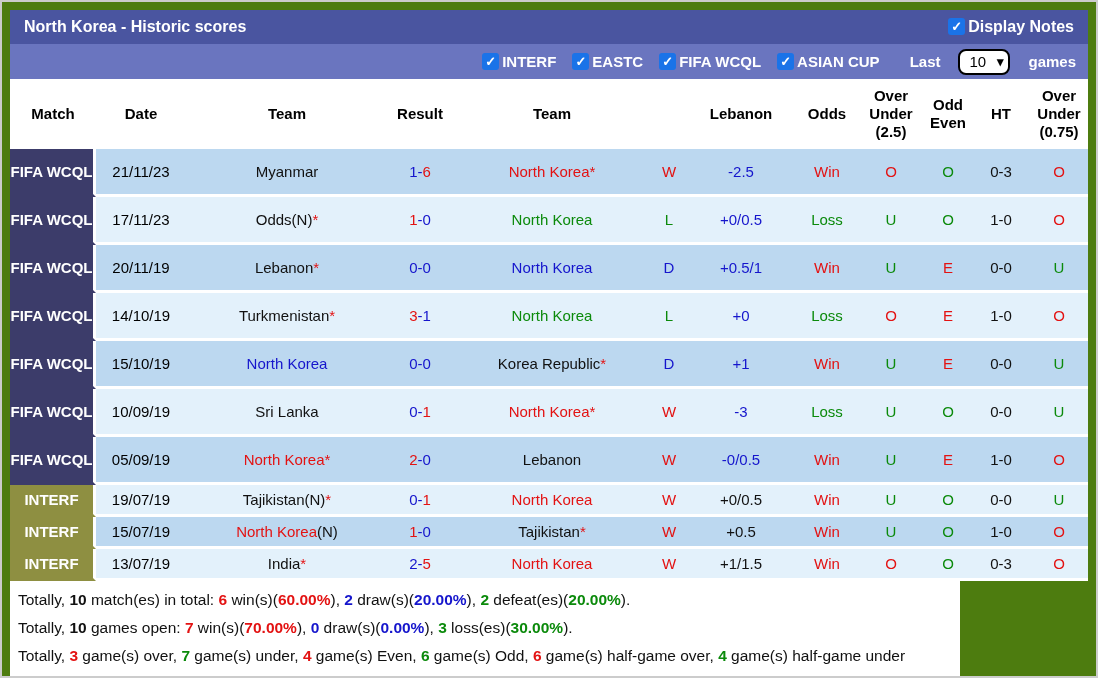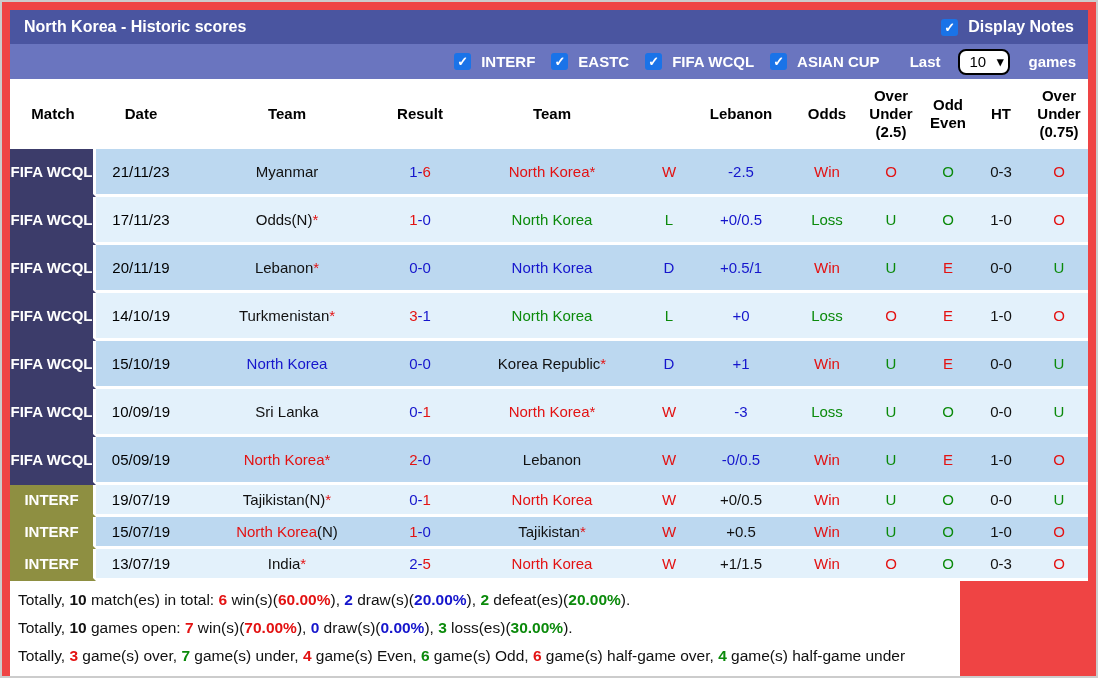--- a/index.html
+++ b/index.html
@@ -1,41 +1,41 @@
 <!DOCTYPE html>
 <html><head>
 <meta charset="utf-8">
 <style>
   * { box-sizing: border-box; margin: 0; padding: 0; }
   body { background: #ffffff; font-family: "Liberation Sans", sans-serif; }
   .canvas {
     width: 1098px; height: 678px;
     border: 2px solid #cccccc;
-    background: #ef4444;
+    background: #4d7c0f;
     padding: 8px 8px 0 8px;
     overflow: hidden;
   }
   
   .titlebar {
     width: 1078px; height: 34px;
     background: #4a55a0;
     display: flex; align-items: center; justify-content: space-between;
     padding: 0 14px;
     color: #fff; font-weight: bold; font-size: 16px;
   }
   
   .filterbar {
     width: 1078px; height: 35px;
     background: #6a75bf;
     display: flex; align-items: center; justify-content: flex-end;
     gap: 14px; padding-right: 12px;
     color: #fff; font-weight: bold; font-size: 15px;
   }
   .filter-list { display: flex; align-items: center; gap: 16px; }
-  .filt { display: inline-flex; align-items: flex-end; gap: 10px; }
+  .filt { display: inline-flex; align-items: flex-start; gap: 3px; }
   .cb {
     width: 17px; height: 17px; border-radius: 3px;
     background: #1a73e8; color: #fff;
     display: inline-flex; align-items: center; justify-content: center;
     font-size: 13px; font-weight: 700; cursor: pointer;
   }
   .cb.checked::after { content: "✓"; }
   .last-group { display: inline-flex; align-items: center; gap: 18px; margin-left: 16px; }
   .select-wrap { position: relative; display: inline-block; }
   .select-wrap select {

